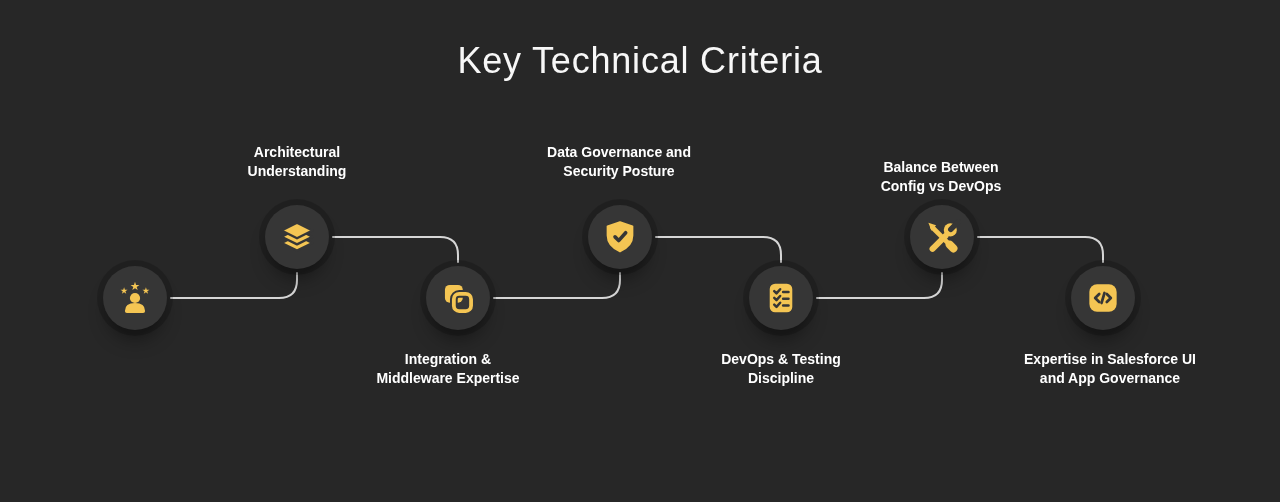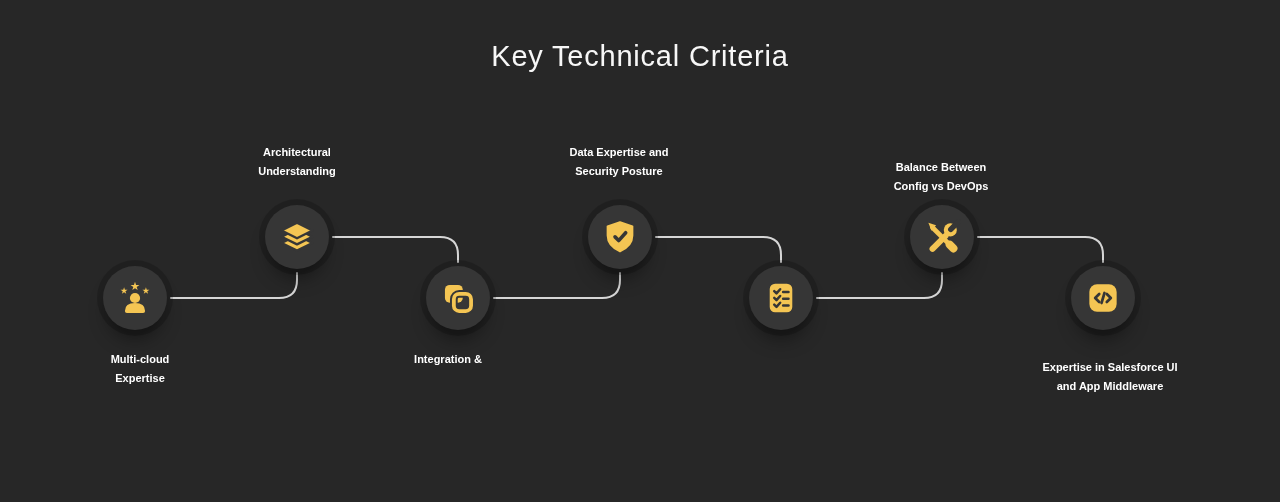--- a/index.html
+++ b/index.html
@@ -21,21 +21,21 @@
     height: 502px;
     background: var(--bg);
     overflow: hidden;
   }
   .title {
     position: absolute;
     top: 40px;
     left: 0;
     width: 100%;
     text-align: center;
-    font-size: 29px;
+    font-size: 36px;
     font-weight: 300;
     letter-spacing: 0.8px;
     color: var(--title);
   }
   .connectors {
     position: absolute;
     top: 0; left: 0;
     width: 1280px; height: 502px;
   }
   .connectors path {
@@ -53,21 +53,21 @@
     box-shadow: 0 0 0 6px rgba(0,0,0,0.18), 0 14px 20px -6px rgba(0,0,0,0.45);
     display: flex;
     align-items: center;
     justify-content: center;
   }
   .icon { width: 38px; height: 38px; display: block; }
   .label {
     position: absolute;
     width: 260px;
     text-align: center;
-    font-size: 11px;
+    font-size: 14px;
     font-weight: 700;
     line-height: 19px;
     color: var(--label);
   }
   
   .fy  { fill: var(--accent); }
   .sy  { stroke: var(--accent); fill: none; stroke-linecap: round; }
   .sd  { stroke: var(--circle); fill: none; stroke-linecap: round; stroke-linejoin: round; }
   .layers polygon { fill: var(--accent); stroke: var(--circle); stroke-width: 2; stroke-linejoin: round; }
 </style>
@@ -89,24 +89,20 @@
 
   <div class="circle" style="left:103px; top:266px;">
     <svg class="icon" viewBox="0 0 32 32">
       <polygon class="fy" transform="translate(16,6.2) scale(3.9)" points="0,-1 0.224,-0.309 0.951,-0.309 0.363,0.118 0.588,0.809 0,0.382 -0.588,0.809 -0.363,0.118 -0.951,-0.309 -0.224,-0.309"></polygon>
       <polygon class="fy" transform="translate(6.8,10) scale(3.1)" points="0,-1 0.224,-0.309 0.951,-0.309 0.363,0.118 0.588,0.809 0,0.382 -0.588,0.809 -0.363,0.118 -0.951,-0.309 -0.224,-0.309"></polygon>
       <polygon class="fy" transform="translate(25.2,10) scale(3.1)" points="0,-1 0.224,-0.309 0.951,-0.309 0.363,0.118 0.588,0.809 0,0.382 -0.588,0.809 -0.363,0.118 -0.951,-0.309 -0.224,-0.309"></polygon>
       <circle class="fy" cx="16" cy="16" r="4.3"></circle>
       <path class="fy" d="M9.2 28.6 q-1.7 0 -1.7 -1.7 q0 -6.7 8.5 -6.7 q8.5 0 8.5 6.7 q0 1.7 -1.7 1.7 Z"></path>
     </svg>
   </div>
-  <div class="label" style="left:10px; top:350px;">
-    <span>Multi-cloud</span><br>
-    <span>Expertise</span>
-  </div>
 
   <div class="circle" style="left:265px; top:205px;">
     <svg class="icon layers" viewBox="0 0 32 32">
       <polygon points="16,14.5 29,21 16,27.5 3,21"></polygon>
       <polygon points="16,9.25 29,15.75 16,22.25 3,15.75"></polygon>
       <polygon points="16,4 29,10.5 16,17 3,10.5"></polygon>
     </svg>
   </div>
   <div class="label" style="left:167px; top:143px;">
     <span>Architectural</span><br>
@@ -115,45 +111,50 @@
 
   <div class="circle" style="left:426px; top:266px;">
     <svg class="icon" viewBox="0 0 32 32">
       <rect class="fy" x="5" y="5" width="15" height="15" rx="4"></rect>
       <rect class="sd" x="12.5" y="12.5" width="14.5" height="14.5" rx="4.5" stroke-width="6.5"></rect>
       <rect class="sy" x="12.5" y="12.5" width="14.5" height="14.5" rx="4.5" stroke-width="3.2"></rect>
     </svg>
   </div>
   <div class="label" style="left:318px; top:350px;">
     <span>Integration &amp;</span><br>
+    <span>Middleware Expertise</span>
   </div>
 
   <div class="circle" style="left:588px; top:205px;">
     <svg class="icon" viewBox="0 0 32 32">
       <path class="fy" d="M16 3.5 L26.5 7 V14.8 Q26.5 23.6 16 28.2 Q5.5 23.6 5.5 14.8 V7 Z" stroke="var(--accent)" stroke-width="1.5" stroke-linejoin="round"></path>
       <path class="sd" d="M11.8 15.9 L14.9 19 L20.8 12.4" stroke-width="3"></path>
     </svg>
   </div>
   <div class="label" style="left:489px; top:143px;">
-    <span>Data Expertise and</span><br>
+    <span>Data Governance and</span><br>
     <span>Security Posture</span>
   </div>
 
   <div class="circle" style="left:749px; top:266px;">
     <svg class="icon" viewBox="0 0 32 32">
       <rect class="fy" x="6.5" y="4" width="19" height="24" rx="4.5"></rect>
       <g class="sd" stroke-width="2.1">
         <path d="M10.3 10.2 l1.9 1.9 l3.1 -3.5"></path>
         <line x1="17.8" y1="10.9" x2="22.3" y2="10.9"></line>
         <path d="M10.3 15.9 l1.9 1.9 l3.1 -3.5"></path>
         <line x1="17.8" y1="16.6" x2="22.3" y2="16.6"></line>
         <path d="M10.3 21.6 l1.9 1.9 l3.1 -3.5"></path>
         <line x1="17.8" y1="22.3" x2="22.3" y2="22.3"></line>
       </g>
     </svg>
+  </div>
+  <div class="label" style="left:651px; top:350px;">
+    <span>DevOps &amp; Testing</span><br>
+    <span>Discipline</span>
   </div>
 
   <div class="circle" style="left:910px; top:205px;">
     <svg class="icon" viewBox="0 0 32 32">
       <line class="sy" x1="8" y1="26" x2="19" y2="15" stroke-width="5"></line>
       <circle class="fy" cx="23" cy="10" r="5.5"></circle>
       <line class="sd" x1="23.4" y1="9.6" x2="29.8" y2="3.2" stroke-width="4.6"></line>
       <polygon class="fy" points="4.5,4 11,6.2 7.2,10.8"></polygon>
       <line class="sy" x1="8" y1="8" x2="23" y2="23" stroke-width="4"></line>
       <line class="sy" x1="22.5" y1="22.5" x2="25.6" y2="25.6" stroke-width="6.8"></line>
@@ -167,18 +168,18 @@
   <div class="circle" style="left:1071px; top:266px;">
     <svg class="icon" viewBox="0 0 32 32">
       <rect class="fy" x="4.5" y="4.5" width="23" height="23" rx="6.5"></rect>
       <g class="sd" stroke-width="2.3">
         <path d="M12.8 12.6 L9.4 16 L12.8 19.4"></path>
         <path d="M19.2 12.6 L22.6 16 L19.2 19.4"></path>
         <line x1="17.2" y1="11.8" x2="14.8" y2="20.2"></line>
       </g>
     </svg>
   </div>
-  <div class="label" style="left:980px; top:358px;">
+  <div class="label" style="left:980px; top:350px;">
     <span>Expertise in Salesforce UI</span><br>
-    <span>and App Middleware</span>
+    <span>and App Governance</span>
   </div>
 
 </div>
 
 </body></html>

